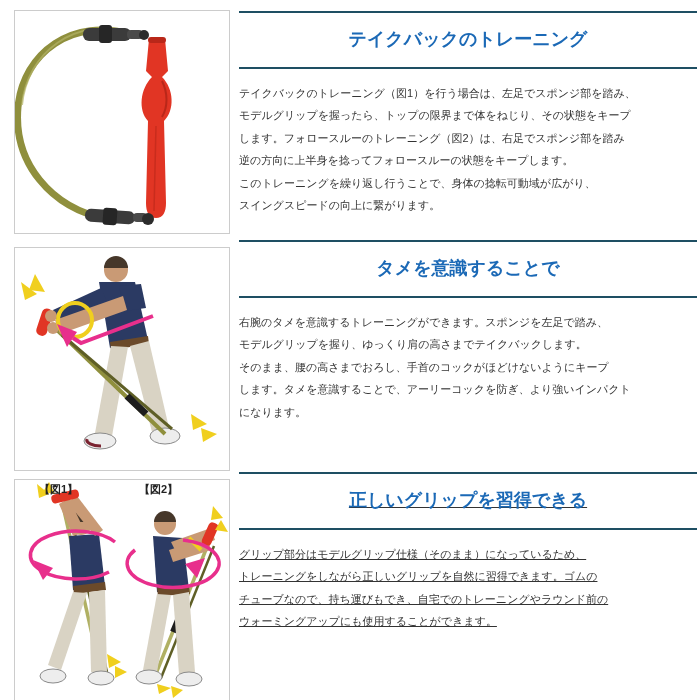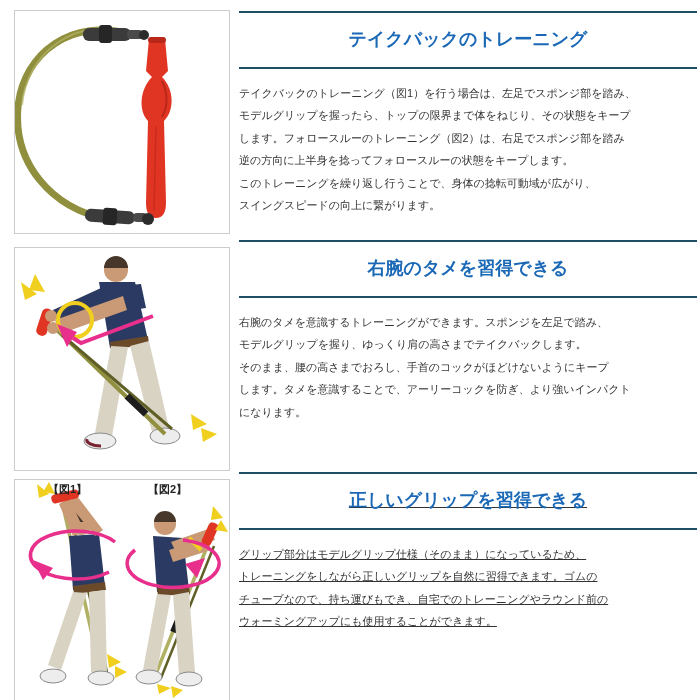--- a/index.html
+++ b/index.html
@@ -16,21 +16,21 @@
   .img-box{
     width:214px;height:222px;flex:none;
     margin:10px 0 0 14px;
     border:1px solid var(--image_border,#ccc);
     background:#fff;position:relative;overflow:hidden;
   }
   .row3 .img-box{margin-top:9px;}
   .img-box svg{display:block;width:100%;height:100%;}
   .fig-label{
     position:absolute;top:2px;font-size:11px;font-weight:bold;color:#222;
-    width:48px;text-align:right;letter-spacing:0;
+    width:48px;text-align:left;letter-spacing:0;
   }
   .fig-label.l1{left:24px;}
   .fig-label.l2{left:124px;}
   .text-col{flex:1;padding:0 3px 0 9px;min-width:0;}
   .row1 .text-col{padding-top:11px;}
   .row2 .text-col{padding-top:3px;}
   .row3 .text-col{padding-top:2px;text-decoration:underline;}
   .rule{border:none;border-top:2px solid var(--rule_dark,#1e4f63);margin:0;height:0;}
   .sec-heading{
     color:var(--heading_blue,#1b69b6);
@@ -127,21 +127,21 @@
         <polygon points="20,26 30,44 14,42"></polygon>
       </g>
       <g fill="var(--accent_yellow)">
         <polygon points="176,166 192,176 178,182"></polygon>
         <polygon points="186,180 202,186 188,194"></polygon>
       </g>
     </svg>
   </div>
   <div class="text-col">
     <hr class="rule">
-    <div class="sec-heading">右腕のタメを習得できる</div>
+    <div class="sec-heading">タメを意識することで</div>
     <hr class="rule">
     <div class="sec-body">右腕のタメを意識するトレーニングができます。スポンジを左足で踏み、
 モデルグリップを握り、ゆっくり肩の高さまでテイクバックします。
 そのまま、腰の高さまでおろし、手首のコックがほどけないようにキープ
 します。タメを意識することで、アーリーコックを防ぎ、より強いインパクト
 になります。</div>
   </div>
 </div>
 
 <div class="row row3">

